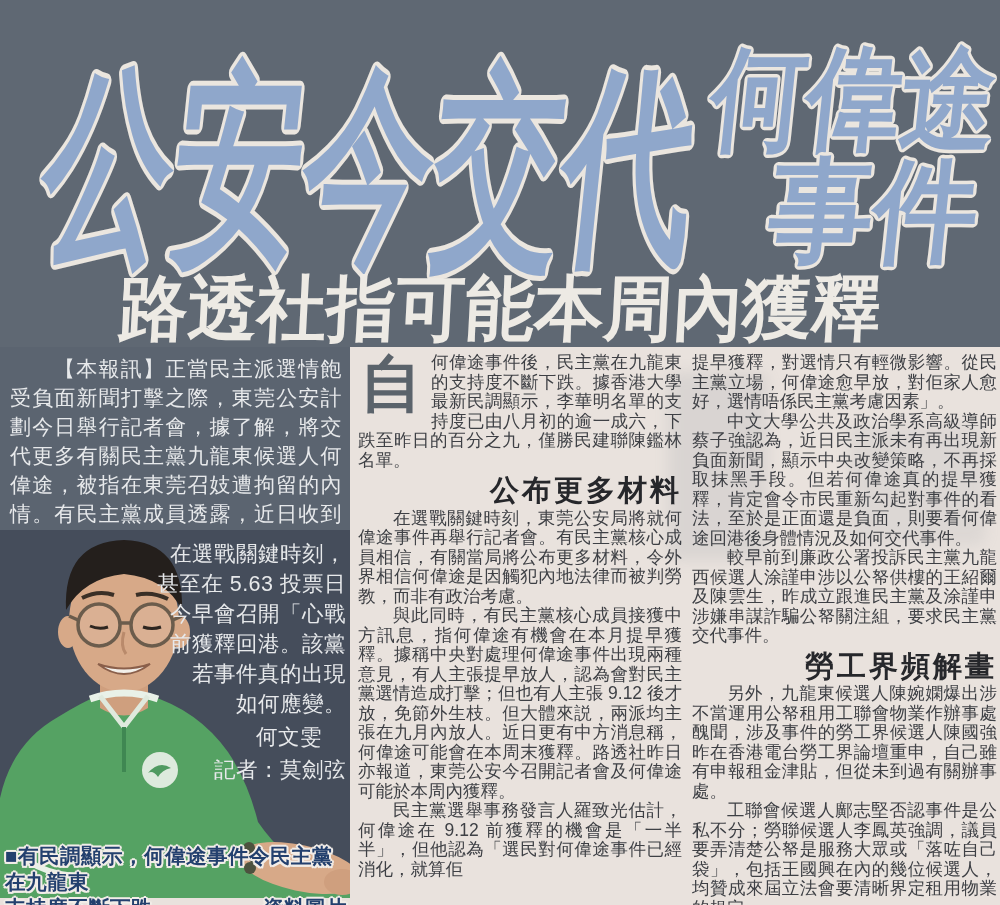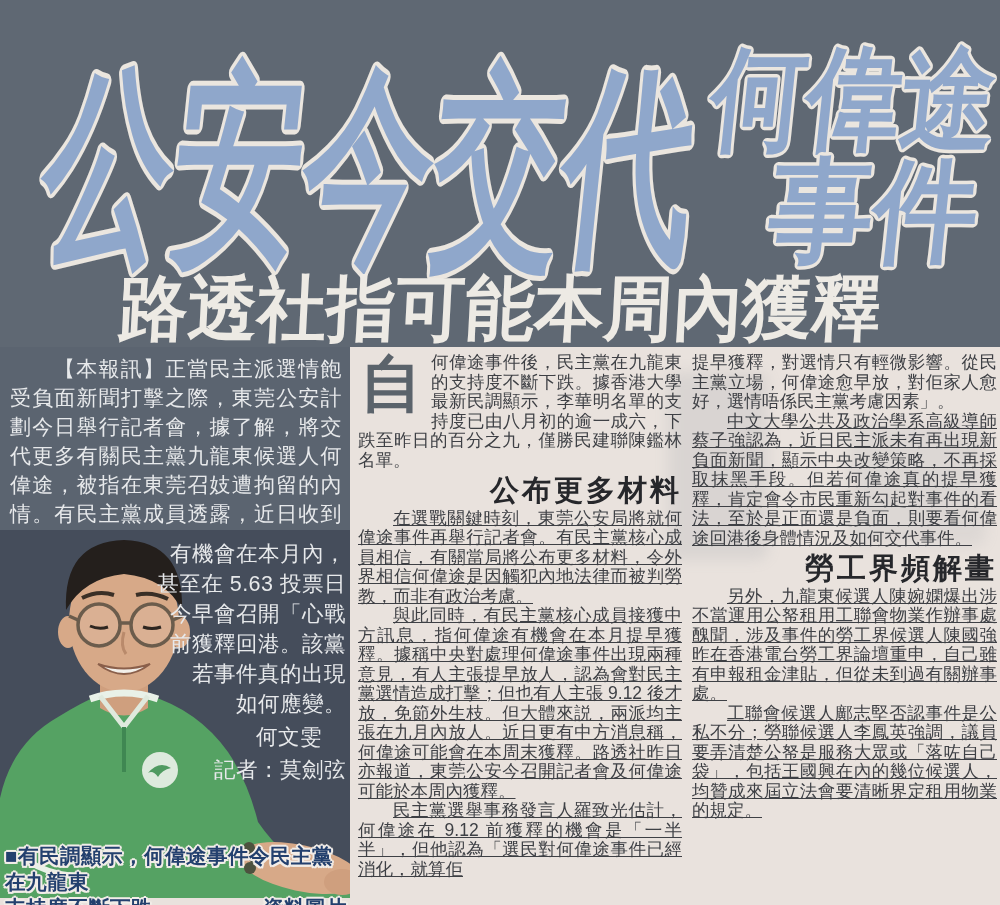--- a/index.html
+++ b/index.html
@@ -31,21 +31,21 @@
              text-shadow:-2px 0 0 #f2ede8, 2px 0 0 #f2ede8, 0 -2px 0 #f2ede8, 0 2px 0 #f2ede8,
                          -1.5px -1.5px 0 #f2ede8, 1.5px 1.5px 0 #f2ede8, -1.5px 1.5px 0 #f2ede8, 1.5px -1.5px 0 #f2ede8; }
   .caption-row2 { display:flex; justify-content:space-between; }
 
   
   .col { position:absolute; top:353px; height:552px; overflow:hidden; color:#3e4045;
          font-size:17.5px; line-height:19.5px; text-align:justify; }
   .col-mid   { left:358px; width:324px; }
   .col-right { left:692px; width:305px; }
   .col p { margin:0; }
-  .col p.ind { text-indent:2em;text-decoration:underline; }
+  .col p.ind { text-indent:2em; }
   .col h2 { font-size:29px; font-weight:bold; text-align:right; color:#26272b;
             letter-spacing:3px; margin:11px 0 8px; }
   .dropcap { float:left; font-size:62px; line-height:56px; font-weight:bold; color:#5b636b;
              margin:3px 9px 0 2px; }
 
   
   .bleed { position:absolute; background:#8d949d; border-radius:10px; filter:blur(7px); }
   .bleed-1 { left:668px; top:372px; width:100px; height:188px; opacity:.17; }
   .bleed-2 { left:848px; top:424px; width:138px; height:122px; opacity:.13; }
 </style>
@@ -104,21 +104,21 @@
       <ellipse cx="342" cy="352" rx="18" ry="13" fill="#cf9f7e"></ellipse>
       <g fill="#4d523f">
         <circle cx="249" cy="318" r="6"></circle>
         <circle cx="255" cy="328" r="6"></circle>
         <circle cx="250" cy="338" r="6"></circle>
       </g>
     </g>
   </svg>
 
   <div class="photo-side">
-    <div>有機會在本月內，</div>
+    <div>在選戰關鍵時刻，</div>
     <div>甚至在 5.63 投票日</div>
     <div>今早會召開「心戰</div>
     <div>前獲釋回港。該黨</div>
     <div>若事件真的出現</div>
     <div>如何應變。</div>
     <div class="byline byline2">何文雯</div>
     <div class="byline">記者：莫劍弦</div>
   </div>
 
   <div class="caption">
@@ -136,18 +136,19 @@
     <p><span class="dropcap">自</span><span>何偉途事件後，民主黨在九龍東的支持度不斷下跌。據香港大學最新民調顯示，李華明名單的支持度已由八月初的逾一成六，下跌至昨日的百分之九，僅勝民建聯陳鑑林名單。</span></p>
     <h2>公布更多材料</h2>
     <p class="ind">在選戰關鍵時刻，東莞公安局將就何偉途事件再舉行記者會。有民主黨核心成員相信，有關當局將公布更多材料，令外界相信何偉途是因觸犯內地法律而被判勞教，而非有政治考慮。</p>
     <p class="ind">與此同時，有民主黨核心成員接獲中方訊息，指何偉途有機會在本月提早獲釋。據稱中央對處理何偉途事件出現兩種意見，有人主張提早放人，認為會對民主黨選情造成打擊；但也有人主張 9.12 後才放，免節外生枝。但大體來説，兩派均主張在九月內放人。近日更有中方消息稱，何偉途可能會在本周末獲釋。路透社昨日亦報道，東莞公安今召開記者會及何偉途可能於本周內獲釋。</p>
     <p class="ind">民主黨選舉事務發言人羅致光估計，何偉途在 9.12 前獲釋的機會是「一半半」，但他認為「選民對何偉途事件已經消化，就算佢</p>
   </div>
 
   <div class="col col-right">
     <p>提早獲釋，對選情只有輕微影響。從民主黨立場，何偉途愈早放，對佢家人愈好，選情唔係民主黨考慮因素」。</p>
     <p class="ind">中文大學公共及政治學系高級導師蔡子強認為，近日民主派未有再出現新負面新聞，顯示中央改變策略，不再採取抹黑手段。但若何偉途真的提早獲釋，肯定會令市民重新勾起對事件的看法，至於是正面還是負面，則要看何偉途回港後身體情況及如何交代事件。</p>
+    <p class="ind">較早前到廉政公署投訴民主黨九龍西候選人涂謹申涉以公帑供樓的王紹爾及陳雲生，昨成立跟進民主黨及涂謹申涉嫌串謀詐騙公帑關注組，要求民主黨交代事件。</p>
     <h2>勞工界頻解畫</h2>
     <p class="ind">另外，九龍東候選人陳婉嫻爆出涉不當運用公帑租用工聯會物業作辦事處醜聞，涉及事件的勞工界候選人陳國強昨在香港電台勞工界論壇重申，自己雖有申報租金津貼，但從未到過有關辦事處。</p>
     <p class="ind">工聯會候選人鄺志堅否認事件是公私不分；勞聯候選人李鳳英強調，議員要弄清楚公帑是服務大眾或「落咗自己袋」，包括王國興在內的幾位候選人，均贊成來屆立法會要清晰界定租用物業的規定。</p>
   </div>
 
 </div>
 
 </body></html>

